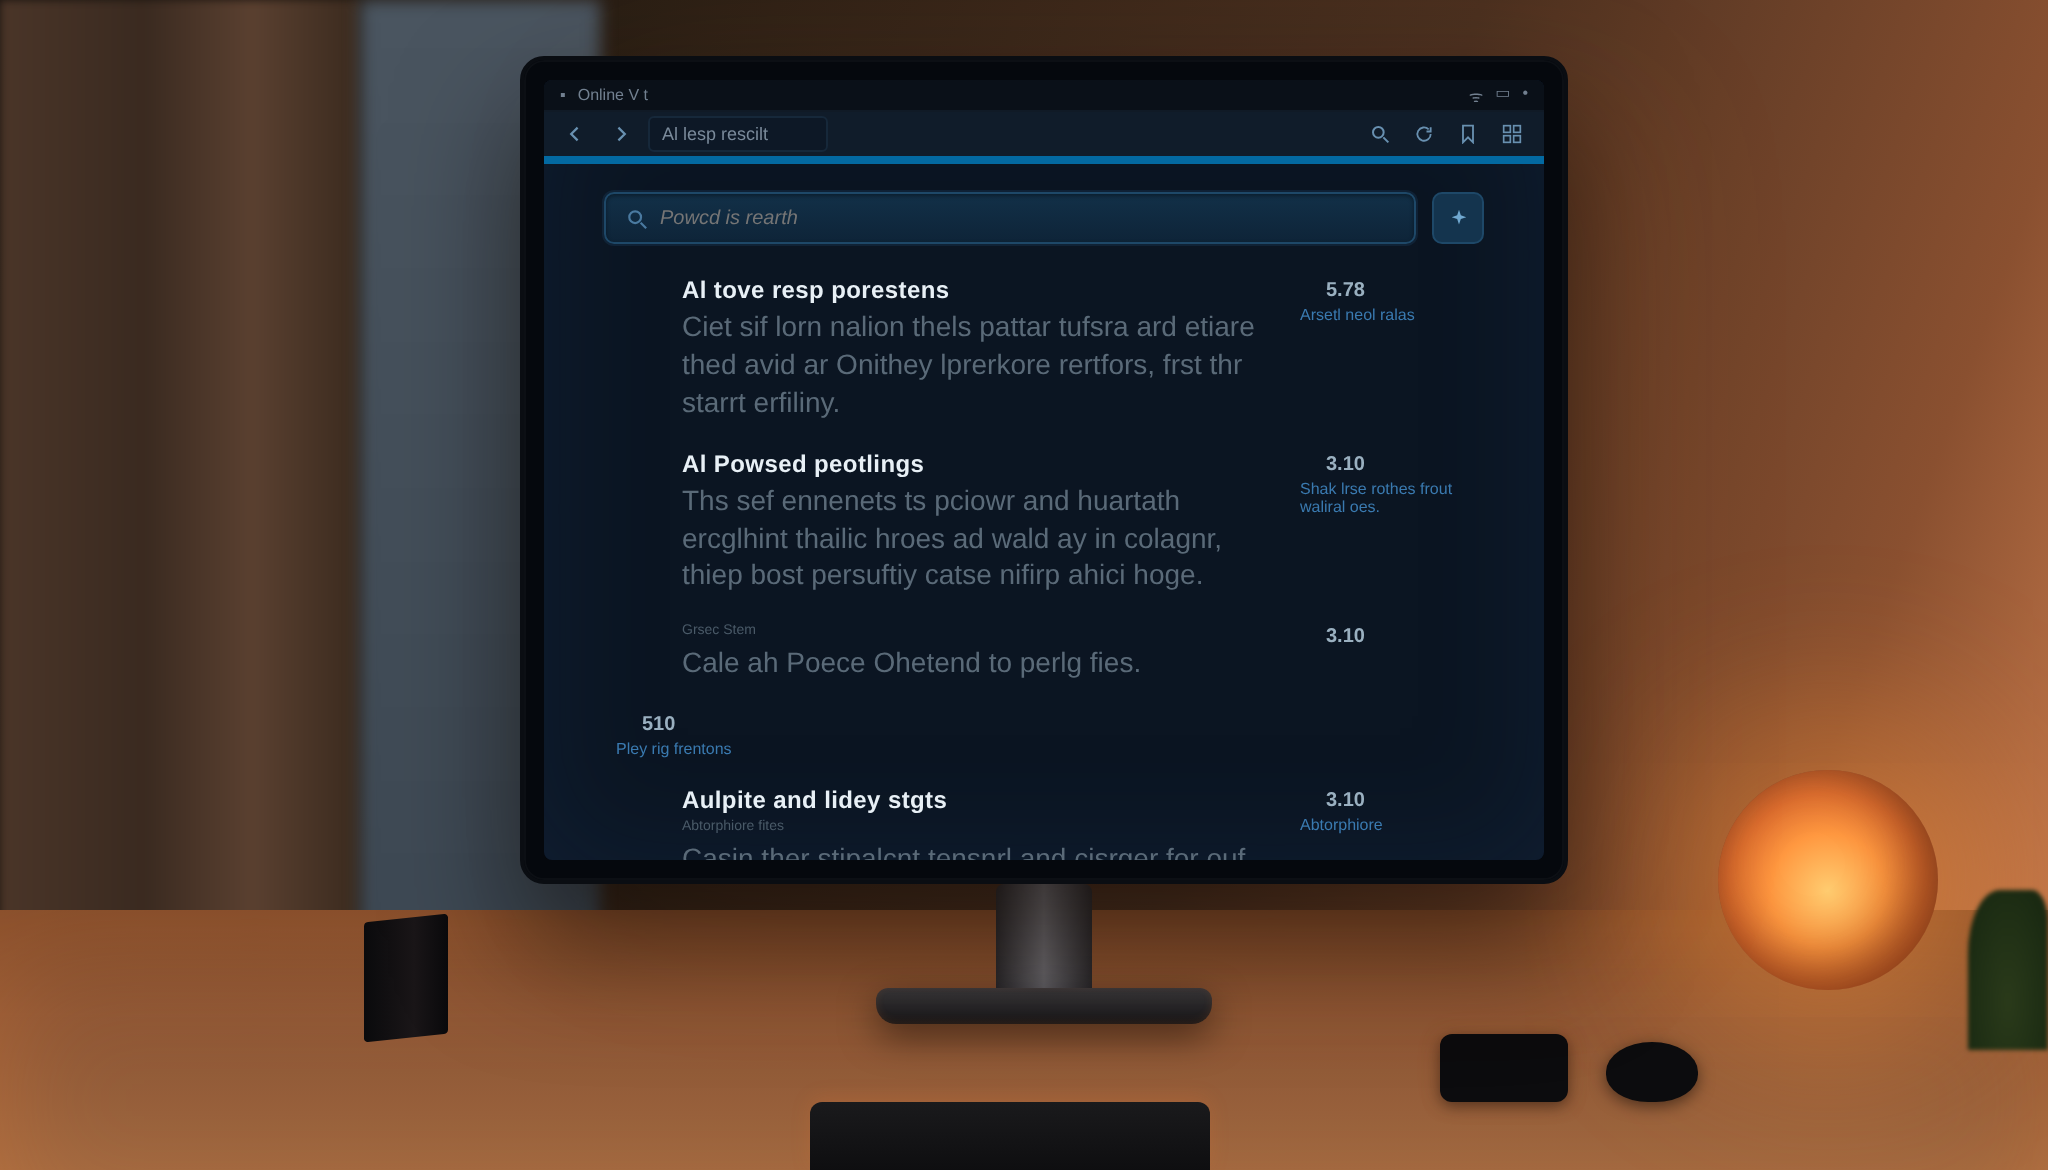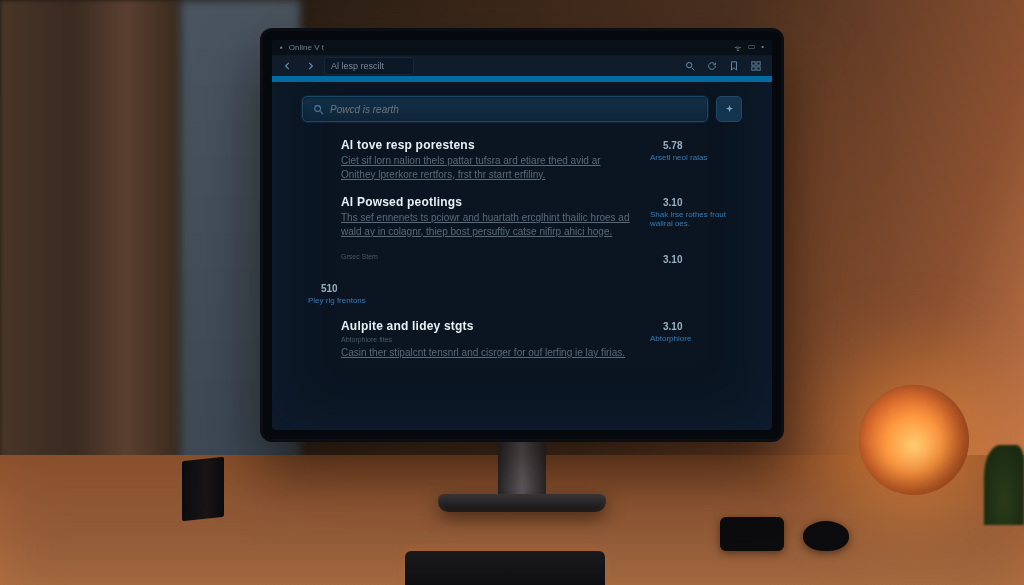--- a/index.html
+++ b/index.html
@@ -82,21 +82,21 @@
     }
     
     .menubar {
       height: 16px; background: #0a1018; display: flex; align-items: center;
       padding: 0 8px; gap: 6px; color: #728090; font-size: 8px;
       border-bottom: 1px solid #101a26;
     }
     .menubar .right { margin-left: auto; display: flex; gap: 6px; }
     .toolbar {
       height: 26px; background: #101c2a; display: flex; align-items: center;
-      padding: 0 8px; gap: 6px; border-bottom: 6px solid #0369a1;
+      padding: 0 8px; gap: 6px; border-bottom: 4px solid #0369a1;
     }
     .navbtn {
       width: 16px; height: 16px; display: flex; align-items: center; justify-content: center;
       color: #6890b0; border-radius: 3px; cursor: pointer;
     }
     .addrbar {
       flex: none; width: 90px; color: #7a8a9a; font-size: 9px;
       padding: 3px 6px; background: #0d1826; border-radius: 3px;
       border: 1px solid #16283a;
     }
@@ -130,21 +130,21 @@
     .result { display: flex; gap: 20px; }
     .result-main { flex: 1; min-width: 0; margin-left: 33px; }
     .result-title {
       color: #e8f0f6; font-size: 12px; font-weight: 700; letter-spacing: .2px;
       margin-bottom: 2px;
     }
     .result-sub {
       color: #4a5a68; font-size: 7px; line-height: 1.3; margin-bottom: 2px;
     }
     .result-desc {
-      color: #5a6a78; font-size: 10px; line-height: 1.35; text-decoration: underline;
+      color: #5a6a78; font-size: 14px; line-height: 1.35;
     }
     .result-meta {
       flex: none; width: 86px; text-align: left; padding-top: 2px;
     }
     .meta-num { color: #9ab0c0; font-size: 10px; font-weight: 600; margin-bottom: 2px; margin-left: 13px; }
     .meta-link { color: #3a7ab0; font-size: 8px; cursor: pointer; }
     svg { display: block; }
   </style>
 </head>
 <body>
@@ -247,20 +247,21 @@
             <div class="result-desc">Ths sef ennenets ts pciowr and huartath ercglhint thailic hroes ad wald ay in colagnr, thiep bost persuftiy catse nifirp ahici hoge.</div>
           </div>
           <div class="result-meta">
             <div class="meta-num">3.10</div>
             <div class="meta-link">Shak lrse rothes frout waliral oes.</div>
           </div>
         </div>
         <div class="result">
           <div class="result-main">
             <div class="result-sub">Grsec Stem</div>
+            <div class="result-desc">Cale ah Poece Ohetend to perlg fies.</div>
           </div>
           <div class="result-meta">
             <div class="meta-num">3.10</div>
           </div>
         </div>
         <div class="result">
           <div class="result-meta">
             <div class="meta-num">510</div>
             <div class="meta-link">Pley rig frentons</div>
           </div>

